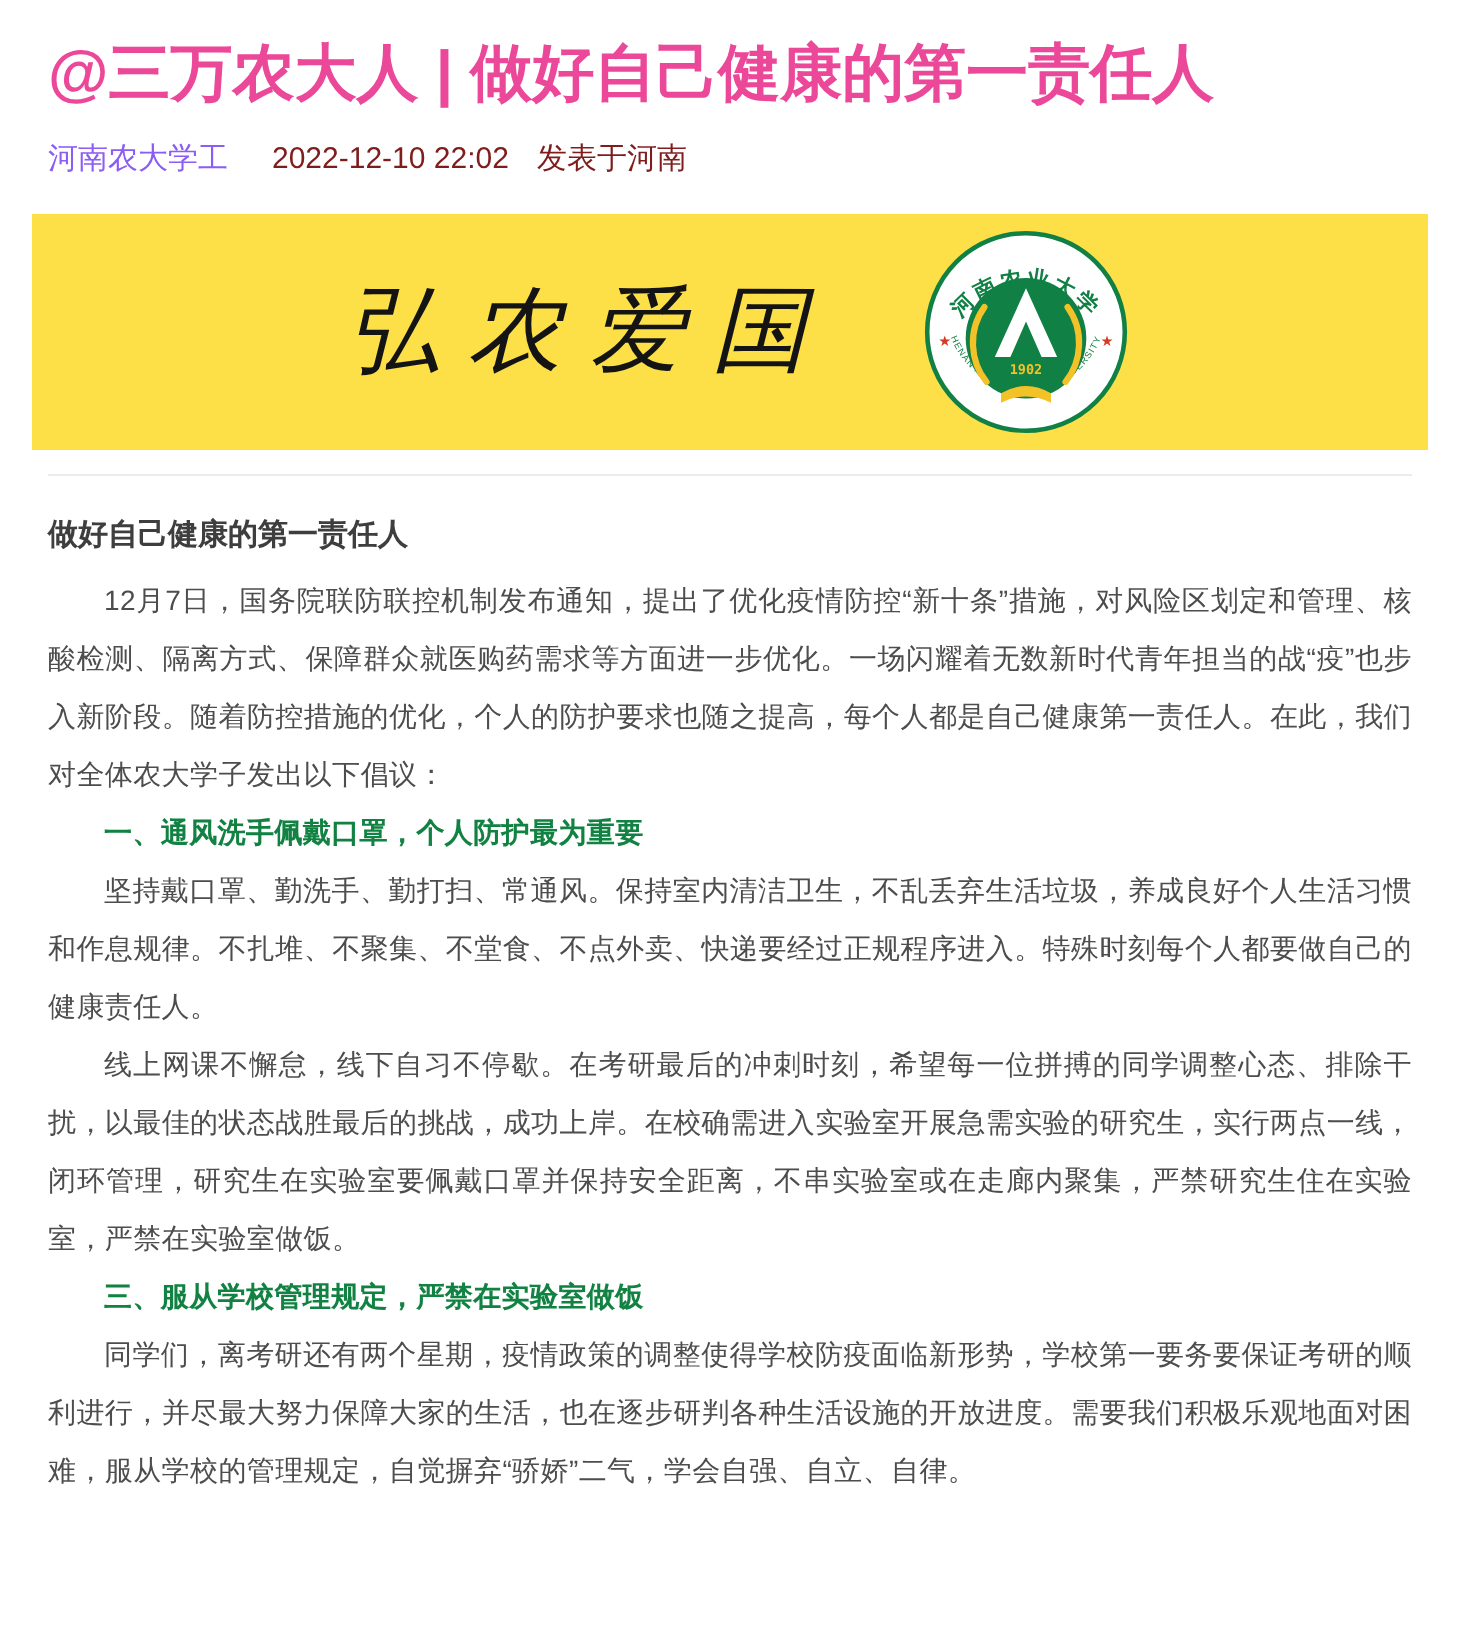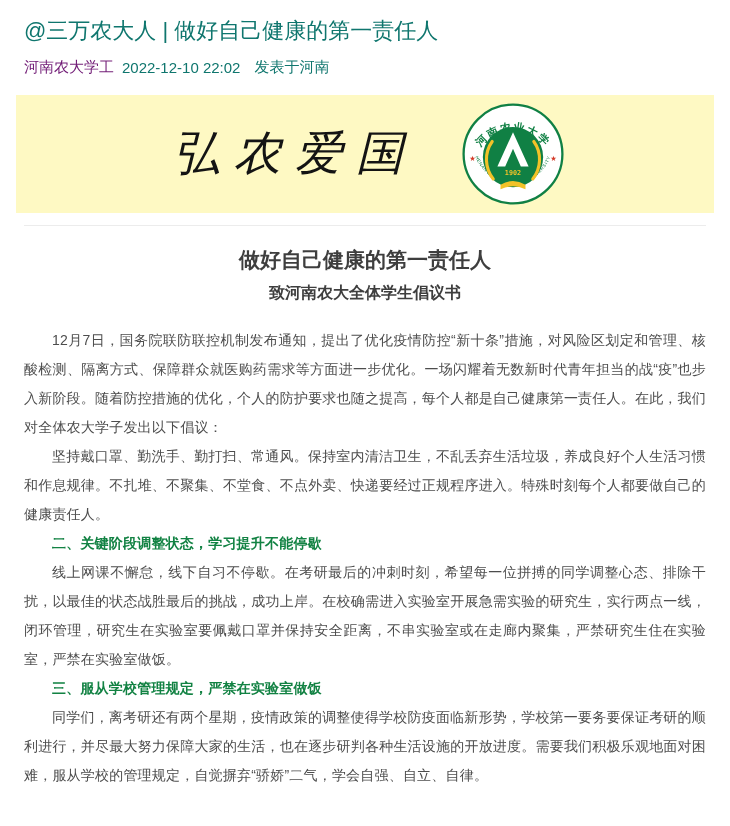--- a/index.html
+++ b/index.html
@@ -5,42 +5,42 @@
   * { margin: 0; padding: 0; box-sizing: border-box; }
   html, body { background: #fff; }
   body {
     width: 730px; height: 826px; overflow: hidden;
     font-family: "Liberation Sans", "DejaVu Sans", sans-serif;
     color: #4d4d4d;
   }
   .page { padding: 16px 24px 0 24px; }
 
   .page-title {
-    font-size: 22px; font-weight: 400; color: #0f766e;
+    font-size: 31px; font-weight: 700; color: #ec4899;
     line-height: 1.35; margin-bottom: 12px;
   }
   .byline { font-size: 15px; margin-bottom: 18px; display: flex; align-items: center; }
-  .account { color: #701a75; text-decoration: none; cursor: pointer; margin-right: 8px; }
-  .meta { color: #0f766e; margin-right: 14px; }
+  .account { color: #8b5cf6; text-decoration: none; cursor: pointer; margin-right: 22px; }
+  .meta { color: #7f1d1d; margin-right: 14px; }
 
   .banner {
     height: 118px; display: flex; align-items: center; justify-content: center;
-    gap: 44px; margin: 0 -8px 12px -8px; background: #fef9c3;
+    gap: 44px; margin: 0 -8px 12px -8px; background: #fde047;
   }
   .callig {
     font-family: "DejaVu Serif", "Liberation Serif", serif;
     font-size: 47px; color: #141414; letter-spacing: 14px; padding-left: 8px;
     white-space: nowrap; font-style: italic; font-weight: 500;
   }
   .logo-wrap { width: 104px; height: 112px; flex: 0 0 auto; }
 
   .divider { border: none; border-top: 1px solid #ececec; margin: 0 0 20px 0; }
 
   .art-title {
-    text-align: center; font-size: 21px; font-weight: 700;
+    text-align: left; font-size: 15px; font-weight: 700;
     color: #3e3e3e; margin-bottom: 9px;
   }
   .art-subtitle {
     text-align: center; font-size: 16px; font-weight: 700;
     color: #3e3e3e; margin-bottom: 22px;
   }
 
   .body-p, .sec-h {
     font-size: 14px; line-height: 29px; text-align: justify;
     text-indent: 2em; letter-spacing: 0.2px;
@@ -87,24 +87,23 @@
         <text x="50" y="70" font-size="6.5" font-weight="bold" fill="#f2c228" text-anchor="middle" font-family="'DejaVu Sans Mono', monospace">1902</text>
         <path d="M38 79.5 Q50 72.5 62 79.5 L62 84 Q50 78 38 84 Z" fill="#f2c228"></path>
       </svg>
     </div>
 
   </div>
 
   <hr class="divider">
 
   <div class="art-title">做好自己健康的第一责任人</div>
-  <div class="art-subtitle">致河南农大全体学生倡议书</div>
 
   <div>
     <p class="body-p">12月7日，国务院联防联控机制发布通知，提出了优化疫情防控“新十条”措施，对风险区划定和管理、核酸检测、隔离方式、保障群众就医购药需求等方面进一步优化。一场闪耀着无数新时代青年担当的战“疫”也步入新阶段。随着防控措施的优化，个人的防护要求也随之提高，每个人都是自己健康第一责任人。在此，我们对全体农大学子发出以下倡议：</p>
+    <p class="sec-h">一、通风洗手佩戴口罩，个人防护最为重要</p>
     <p class="body-p">坚持戴口罩、勤洗手、勤打扫、常通风。保持室内清洁卫生，不乱丢弃生活垃圾，养成良好个人生活习惯和作息规律。不扎堆、不聚集、不堂食、不点外卖、快递要经过正规程序进入。特殊时刻每个人都要做自己的健康责任人。</p>
-    <p class="sec-h">二、关键阶段调整状态，学习提升不能停歇</p>
     <p class="body-p">线上网课不懈怠，线下自习不停歇。在考研最后的冲刺时刻，希望每一位拼搏的同学调整心态、排除干扰，以最佳的状态战胜最后的挑战，成功上岸。在校确需进入实验室开展急需实验的研究生，实行两点一线，闭环管理，研究生在实验室要佩戴口罩并保持安全距离，不串实验室或在走廊内聚集，严禁研究生住在实验室，严禁在实验室做饭。</p>
     <p class="sec-h">三、服从学校管理规定，严禁在实验室做饭</p>
     <p class="body-p">同学们，离考研还有两个星期，疫情政策的调整使得学校防疫面临新形势，学校第一要务要保证考研的顺利进行，并尽最大努力保障大家的生活，也在逐步研判各种生活设施的开放进度。需要我们积极乐观地面对困难，服从学校的管理规定，自觉摒弃“骄娇”二气，学会自强、自立、自律。</p>
   </div>
 
 </div>
 
 </body></html>

